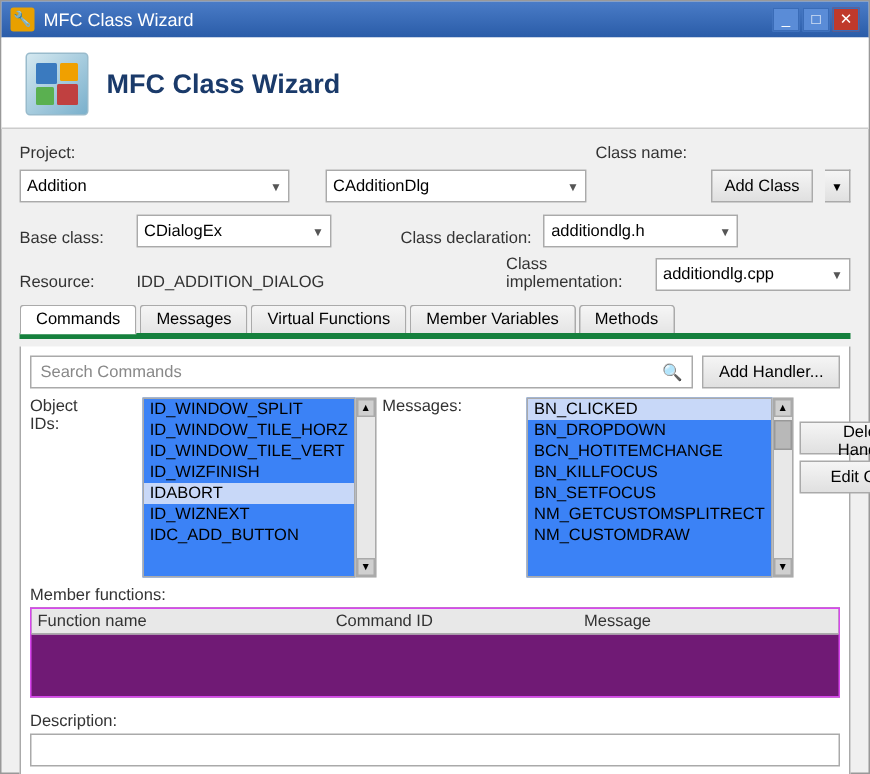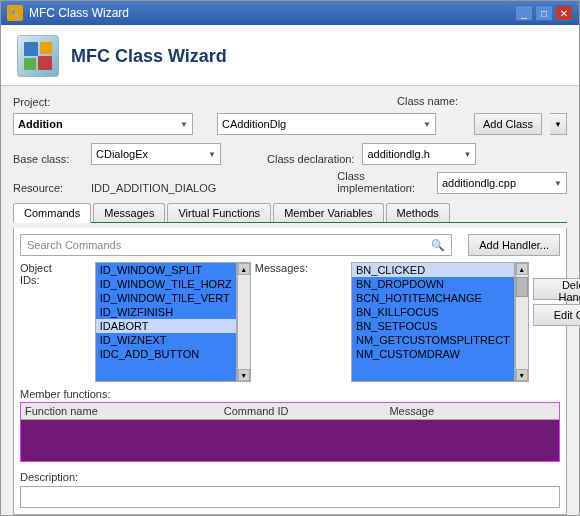--- a/index.html
+++ b/index.html
@@ -119,24 +119,24 @@
       height: 22px;
       border: 1px solid #aaa;
       background: white;
       font-size: 11px;
       padding: 1px 4px;
       display: flex;
       align-items: center;
       justify-content: space-between;
       cursor: pointer;
     }
-    .dropdown-project { width: 180px; font-weight: bold; }
-    .dropdown-classname { width: 219px; }
+    .dropdown-project { width: 180px; }
+    .dropdown-classname { width: 174px; }
     .dropdown-baseclass { width: 130px; }
-    .dropdown-decl { width: 114px; }
+    .dropdown-decl { width: 130px; }
     .dropdown-impl { width: 130px; }
     .dropdown-arrow {
       font-size: 8px;
       color: #555;
       margin-left: 4px;
     }
     .add-class-btn {
       height: 22px;
       background: linear-gradient(to bottom, #f5f5f5, #e0e0e0);
       border: 1px solid #aaa;
@@ -158,21 +158,21 @@
       display: flex;
       align-items: center;
     }
     .static-value {
       font-size: 11px;
       color: #333;
     }
 
     .tabs-bar {
       display: flex;
-      border-bottom: 1px solid #15803d;
+      border-bottom: 4px solid #15803d;
       margin-top: 4px;
     }
     .tab {
       padding: 3px 10px;
       font-size: 11px;
       border: 1px solid #aaa;
       border-bottom: none;
       background: linear-gradient(to bottom, #f5f5f5, #e5e5e5);
       cursor: pointer;
       margin-right: 2px;
@@ -192,21 +192,21 @@
       padding: 6px;
       flex: 1;
       display: flex;
       flex-direction: column;
       gap: 6px;
     }
 
     .search-row {
       display: flex;
       align-items: center;
-      gap: 16px;
+      gap: 6px;
     }
     .search-box {
       flex: 1;
       height: 22px;
       border: 1px solid #aaa;
       background: white;
       padding: 0 6px;
       font-size: 11px;
       display: flex;
       align-items: center;

